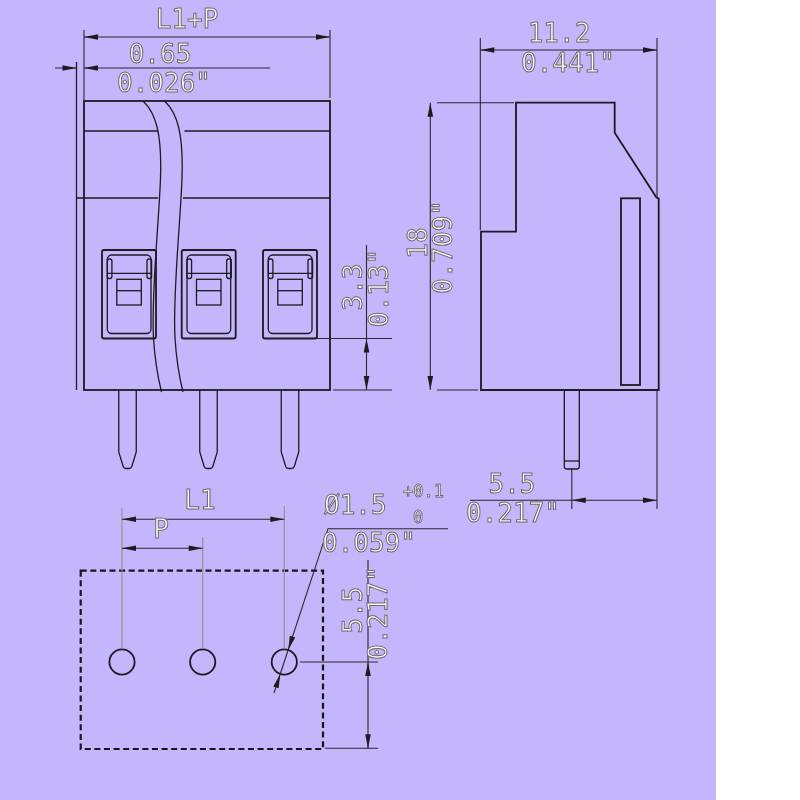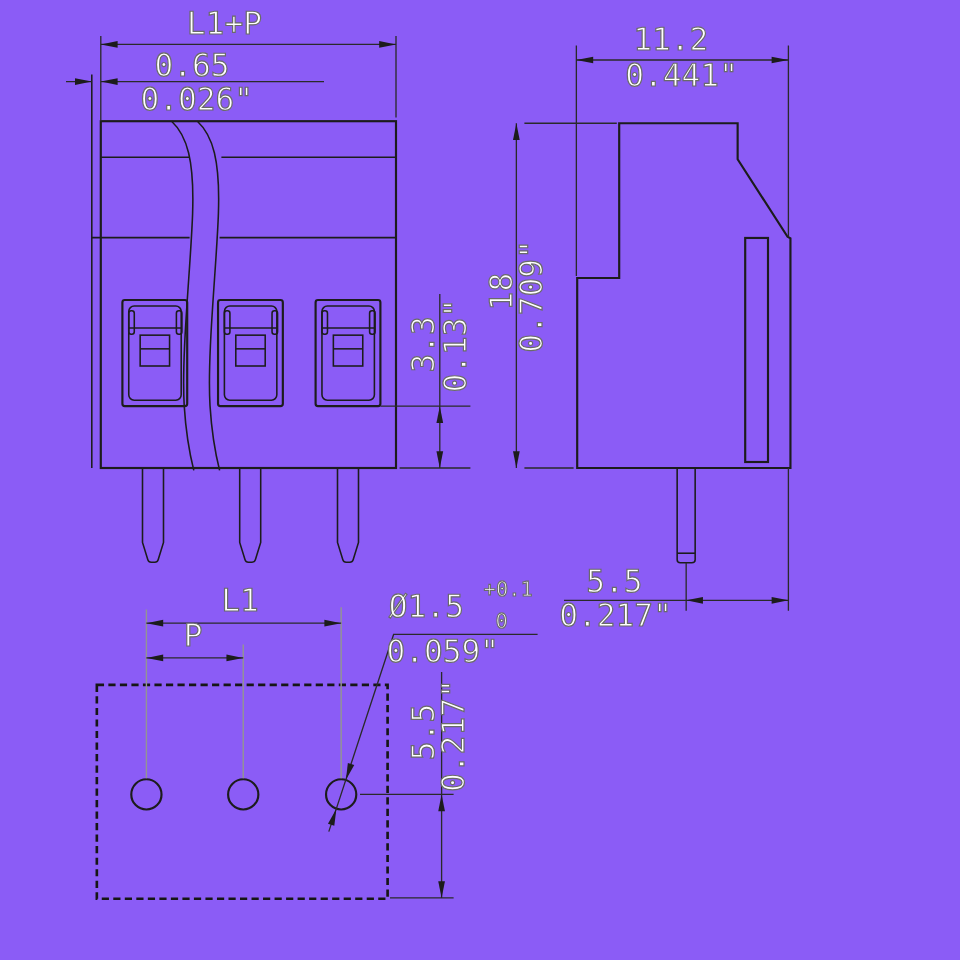--- a/index.html
+++ b/index.html
@@ -1,16 +1,16 @@
 <!DOCTYPE html>
 <html><head>
 <meta charset="utf-8">
 <style>
   html,body{margin:0;padding:0;background:#ffffff;}
-  .stage{width:800px;height:800px;position:relative;background:#8b5cf6;overflow:hidden;text-align:right;}
+  .stage{width:716px;height:800px;position:relative;background:#c4b5fd;overflow:hidden;text-align:right;}
   svg{display:block;}
   .body-line{stroke:#1c1c1c;stroke-width:1.8;fill:none;stroke-linejoin:miter;}
   .thin-line{stroke:#1c1c1c;stroke-width:1.3;fill:none;}
   .dim-line{stroke:#2a2a2a;stroke-width:1.1;fill:none;}
   .ext-gray{stroke:#949494;stroke-width:1.2;fill:none;}
   .dash-line{stroke:#161616;stroke-width:2.2;fill:none;stroke-dasharray:6 3.6;}
   .arr{fill:#1c1c1c;stroke:none;}
   .t{font-family:"DejaVu Sans Mono",monospace;font-size:26px;fill:#ffffff;stroke:#6a6a6a;stroke-width:1;}
   .t-small{font-family:"DejaVu Sans Mono",monospace;font-size:17px;fill:#ffffff;stroke:#6a6a6a;stroke-width:0.9;}
   .mid{text-anchor:middle;}

